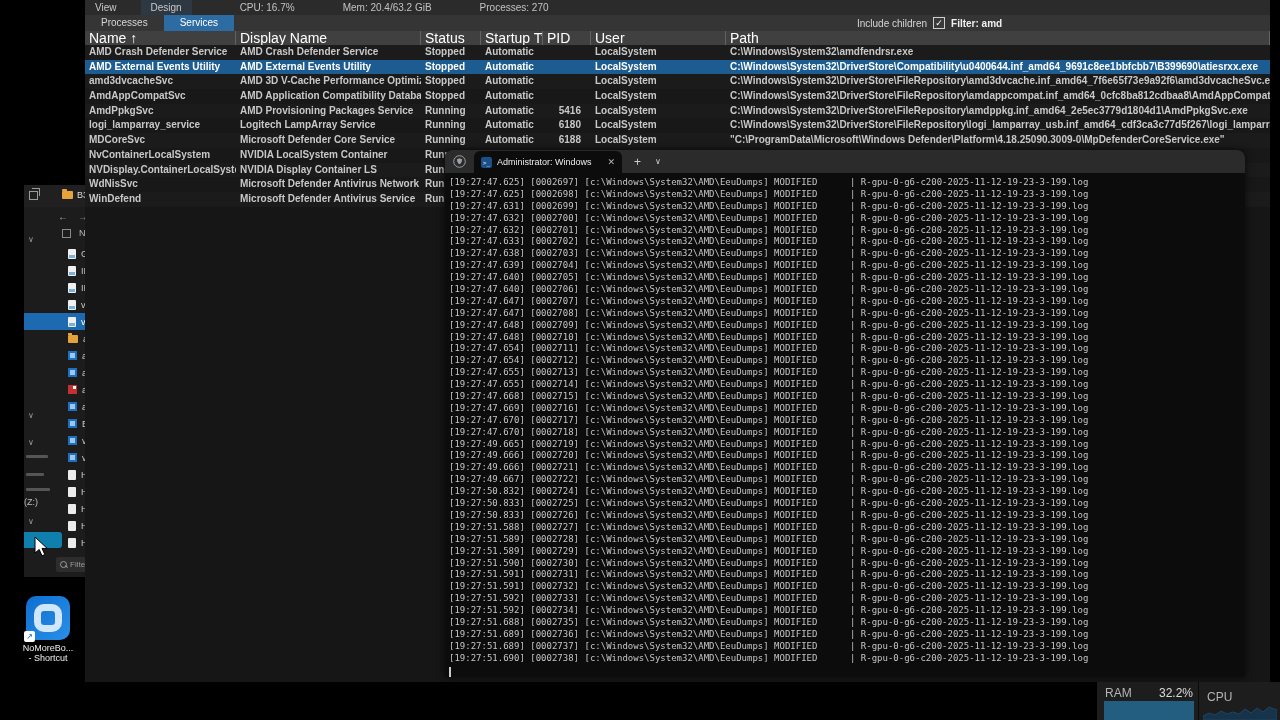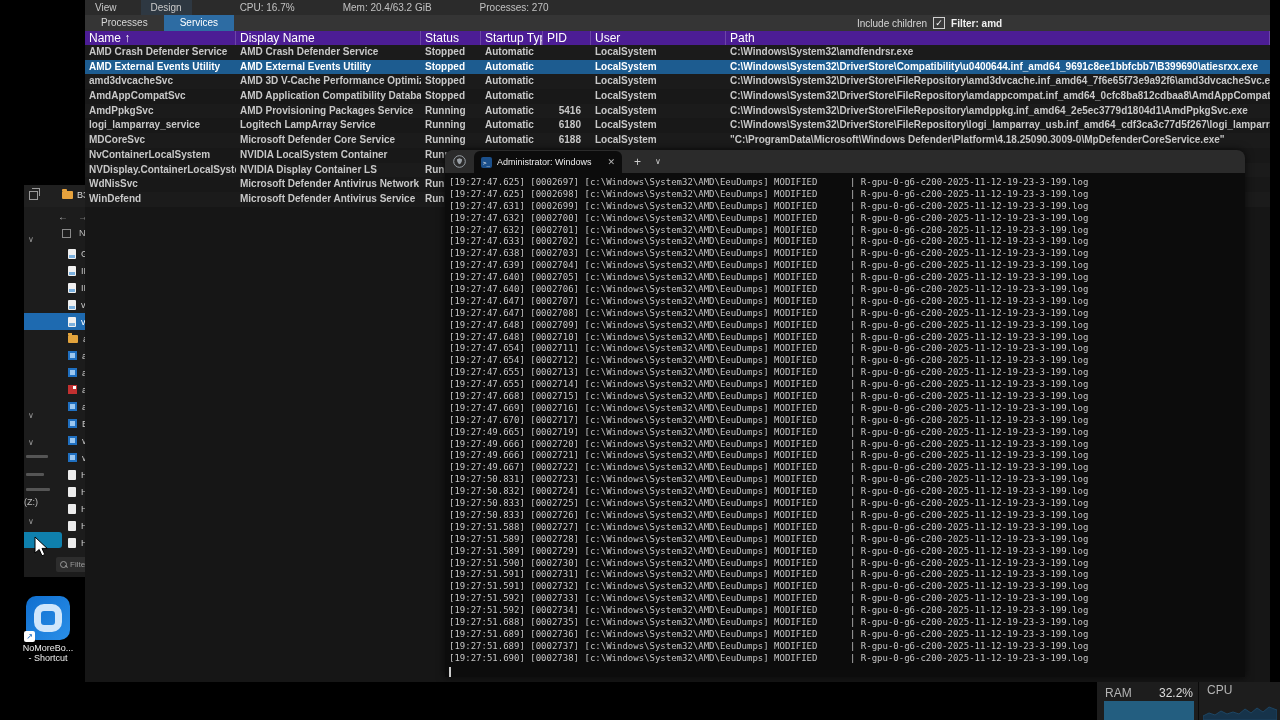--- a/index.html
+++ b/index.html
@@ -12,21 +12,21 @@
   .tm-menubar .mitem{padding:16px 10px;height:15px;line-height:15px;cursor:default;}
   .mitem.design{background:#2e3842;margin-left:14px;}
   .tm-stat{margin-left:48px;color:#c2c2c2;}
   .tm-tabrow{height:16px;background:#353535;display:flex;align-items:stretch;font-size:10px;color:#d6d6d6;position:relative;}
   .tm-tab{padding:0 16px;line-height:16px;}
   .tm-tab.active{background:#2d6ca3;color:#fff;}
   .tm-filter{position:absolute;left:772px;top:0;height:16px;display:flex;align-items:center;gap:6px;}
   .chkbox{width:10px;height:10px;border:1px solid #cfcfcf;background:#3a3a3a;color:#fff;font-size:9px;
           line-height:10px;text-align:center;}
   .filter-text{color:#efefef;font-weight:bold;}
-  .tm-header{height:14px;display:flex;background:#4c1d95;color:#fff;font-size:12px;line-height:14px;}
+  .tm-header{height:14px;display:flex;background:#404040;color:#fff;font-size:14px;line-height:14px;}
   .hcell{padding-left:4px;border-right:1px solid rgba(255,255,255,.18);overflow:hidden;white-space:nowrap;box-sizing:border-box;}
   .c-name{width:151px;}.c-display{width:185px;}.c-status{width:60px;}.c-startup{width:62px;}
   .c-pid{width:48px;}.c-user{width:135px;}.c-path{flex:1;}
   #tm-rows{font-size:10px;color:#c8c8c8;font-weight:bold;}
   .svc-row{display:flex;height:14.7px;line-height:14.7px;background:#1b1b1b;}
   .svc-row:nth-child(even){background:#181818;}
   .svc-row.selected{background:#1d5c90;color:#fff;}
   .svc-row .cell{padding-left:4px;overflow:hidden;white-space:nowrap;box-sizing:border-box;}
   .svc-row .c-pid{text-align:right;padding-right:10px;}
 
@@ -88,21 +88,21 @@
   .sc-icon:after{content:"";position:absolute;inset:8px;border:7px solid #cfe6fb;border-radius:10px;}
   .sc-badge{position:absolute;left:-2px;bottom:-2px;width:11px;height:11px;background:#fff;border-radius:2px;
             color:#1567c0;font-size:8px;line-height:11px;text-align:center;}
   .sc-label{margin-top:3px;font-size:9px;line-height:10px;color:#eee;text-shadow:0 1px 2px #000;}
 
   
   #widget{position:absolute;left:1097px;top:682px;width:183px;height:38px;background:#1d1d1d;z-index:4;font-size:12px;}
   .w-ram-label{position:absolute;left:8px;top:4px;color:#b4b4b4;}
   .w-ram-value{position:absolute;left:56px;top:4px;width:40px;text-align:right;color:#dcdcdc;}
   .w-divider{position:absolute;left:101px;top:0;width:1px;height:38px;background:#0a0a0a;}
-  .w-cpu-label{position:absolute;left:110px;top:1px;color:#b4b4b4;}
+  .w-cpu-label{position:absolute;left:110px;top:8px;color:#b4b4b4;}
   .w-ram-bar{position:absolute;left:7px;top:19px;width:90px;height:19px;background:#235e80;}
   .w-cpu-graph{position:absolute;left:106px;top:14px;}
 
   #cursor{position:absolute;left:34px;top:536px;z-index:10;}
 </style>
 </head>
 <body>
 
 <div id="tm">
   <div class="tm-menubar">
@@ -367,25 +367,25 @@
       <div class="log-line">[19:27:47.647] [0002708] [c:\Windows\System32\AMD\EeuDumps] MODIFIED      | R-gpu-0-g6-c200-2025-11-12-19-23-3-199.log</div>
       <div class="log-line">[19:27:47.648] [0002709] [c:\Windows\System32\AMD\EeuDumps] MODIFIED      | R-gpu-0-g6-c200-2025-11-12-19-23-3-199.log</div>
       <div class="log-line">[19:27:47.648] [0002710] [c:\Windows\System32\AMD\EeuDumps] MODIFIED      | R-gpu-0-g6-c200-2025-11-12-19-23-3-199.log</div>
       <div class="log-line">[19:27:47.654] [0002711] [c:\Windows\System32\AMD\EeuDumps] MODIFIED      | R-gpu-0-g6-c200-2025-11-12-19-23-3-199.log</div>
       <div class="log-line">[19:27:47.654] [0002712] [c:\Windows\System32\AMD\EeuDumps] MODIFIED      | R-gpu-0-g6-c200-2025-11-12-19-23-3-199.log</div>
       <div class="log-line">[19:27:47.655] [0002713] [c:\Windows\System32\AMD\EeuDumps] MODIFIED      | R-gpu-0-g6-c200-2025-11-12-19-23-3-199.log</div>
       <div class="log-line">[19:27:47.655] [0002714] [c:\Windows\System32\AMD\EeuDumps] MODIFIED      | R-gpu-0-g6-c200-2025-11-12-19-23-3-199.log</div>
       <div class="log-line">[19:27:47.668] [0002715] [c:\Windows\System32\AMD\EeuDumps] MODIFIED      | R-gpu-0-g6-c200-2025-11-12-19-23-3-199.log</div>
       <div class="log-line">[19:27:47.669] [0002716] [c:\Windows\System32\AMD\EeuDumps] MODIFIED      | R-gpu-0-g6-c200-2025-11-12-19-23-3-199.log</div>
       <div class="log-line">[19:27:47.670] [0002717] [c:\Windows\System32\AMD\EeuDumps] MODIFIED      | R-gpu-0-g6-c200-2025-11-12-19-23-3-199.log</div>
+      <div class="log-line">[19:27:47.670] [0002718] [c:\Windows\System32\AMD\EeuDumps] MODIFIED      | R-gpu-0-g6-c200-2025-11-12-19-23-3-199.log</div>
       <div class="log-line">[19:27:49.665] [0002719] [c:\Windows\System32\AMD\EeuDumps] MODIFIED      | R-gpu-0-g6-c200-2025-11-12-19-23-3-199.log</div>
       <div class="log-line">[19:27:49.666] [0002720] [c:\Windows\System32\AMD\EeuDumps] MODIFIED      | R-gpu-0-g6-c200-2025-11-12-19-23-3-199.log</div>
       <div class="log-line">[19:27:49.666] [0002721] [c:\Windows\System32\AMD\EeuDumps] MODIFIED      | R-gpu-0-g6-c200-2025-11-12-19-23-3-199.log</div>
       <div class="log-line">[19:27:49.667] [0002722] [c:\Windows\System32\AMD\EeuDumps] MODIFIED      | R-gpu-0-g6-c200-2025-11-12-19-23-3-199.log</div>
-      <div class="log-line">[19:27:50.831] [0002723] [c:\Windows\System32\AMD\EeuDumps] MODIFIED      | R-gpu-0-g6-c200-2025-11-12-19-23-3-199.log</div>
       <div class="log-line">[19:27:50.832] [0002724] [c:\Windows\System32\AMD\EeuDumps] MODIFIED      | R-gpu-0-g6-c200-2025-11-12-19-23-3-199.log</div>
       <div class="log-line">[19:27:50.833] [0002725] [c:\Windows\System32\AMD\EeuDumps] MODIFIED      | R-gpu-0-g6-c200-2025-11-12-19-23-3-199.log</div>
       <div class="log-line">[19:27:50.833] [0002726] [c:\Windows\System32\AMD\EeuDumps] MODIFIED      | R-gpu-0-g6-c200-2025-11-12-19-23-3-199.log</div>
       <div class="log-line">[19:27:51.588] [0002727] [c:\Windows\System32\AMD\EeuDumps] MODIFIED      | R-gpu-0-g6-c200-2025-11-12-19-23-3-199.log</div>
       <div class="log-line">[19:27:51.589] [0002728] [c:\Windows\System32\AMD\EeuDumps] MODIFIED      | R-gpu-0-g6-c200-2025-11-12-19-23-3-199.log</div>
       <div class="log-line">[19:27:51.589] [0002729] [c:\Windows\System32\AMD\EeuDumps] MODIFIED      | R-gpu-0-g6-c200-2025-11-12-19-23-3-199.log</div>
       <div class="log-line">[19:27:51.590] [0002730] [c:\Windows\System32\AMD\EeuDumps] MODIFIED      | R-gpu-0-g6-c200-2025-11-12-19-23-3-199.log</div>
       <div class="log-line">[19:27:51.591] [0002731] [c:\Windows\System32\AMD\EeuDumps] MODIFIED      | R-gpu-0-g6-c200-2025-11-12-19-23-3-199.log</div>
       <div class="log-line">[19:27:51.591] [0002732] [c:\Windows\System32\AMD\EeuDumps] MODIFIED      | R-gpu-0-g6-c200-2025-11-12-19-23-3-199.log</div>
       <div class="log-line">[19:27:51.592] [0002733] [c:\Windows\System32\AMD\EeuDumps] MODIFIED      | R-gpu-0-g6-c200-2025-11-12-19-23-3-199.log</div>

